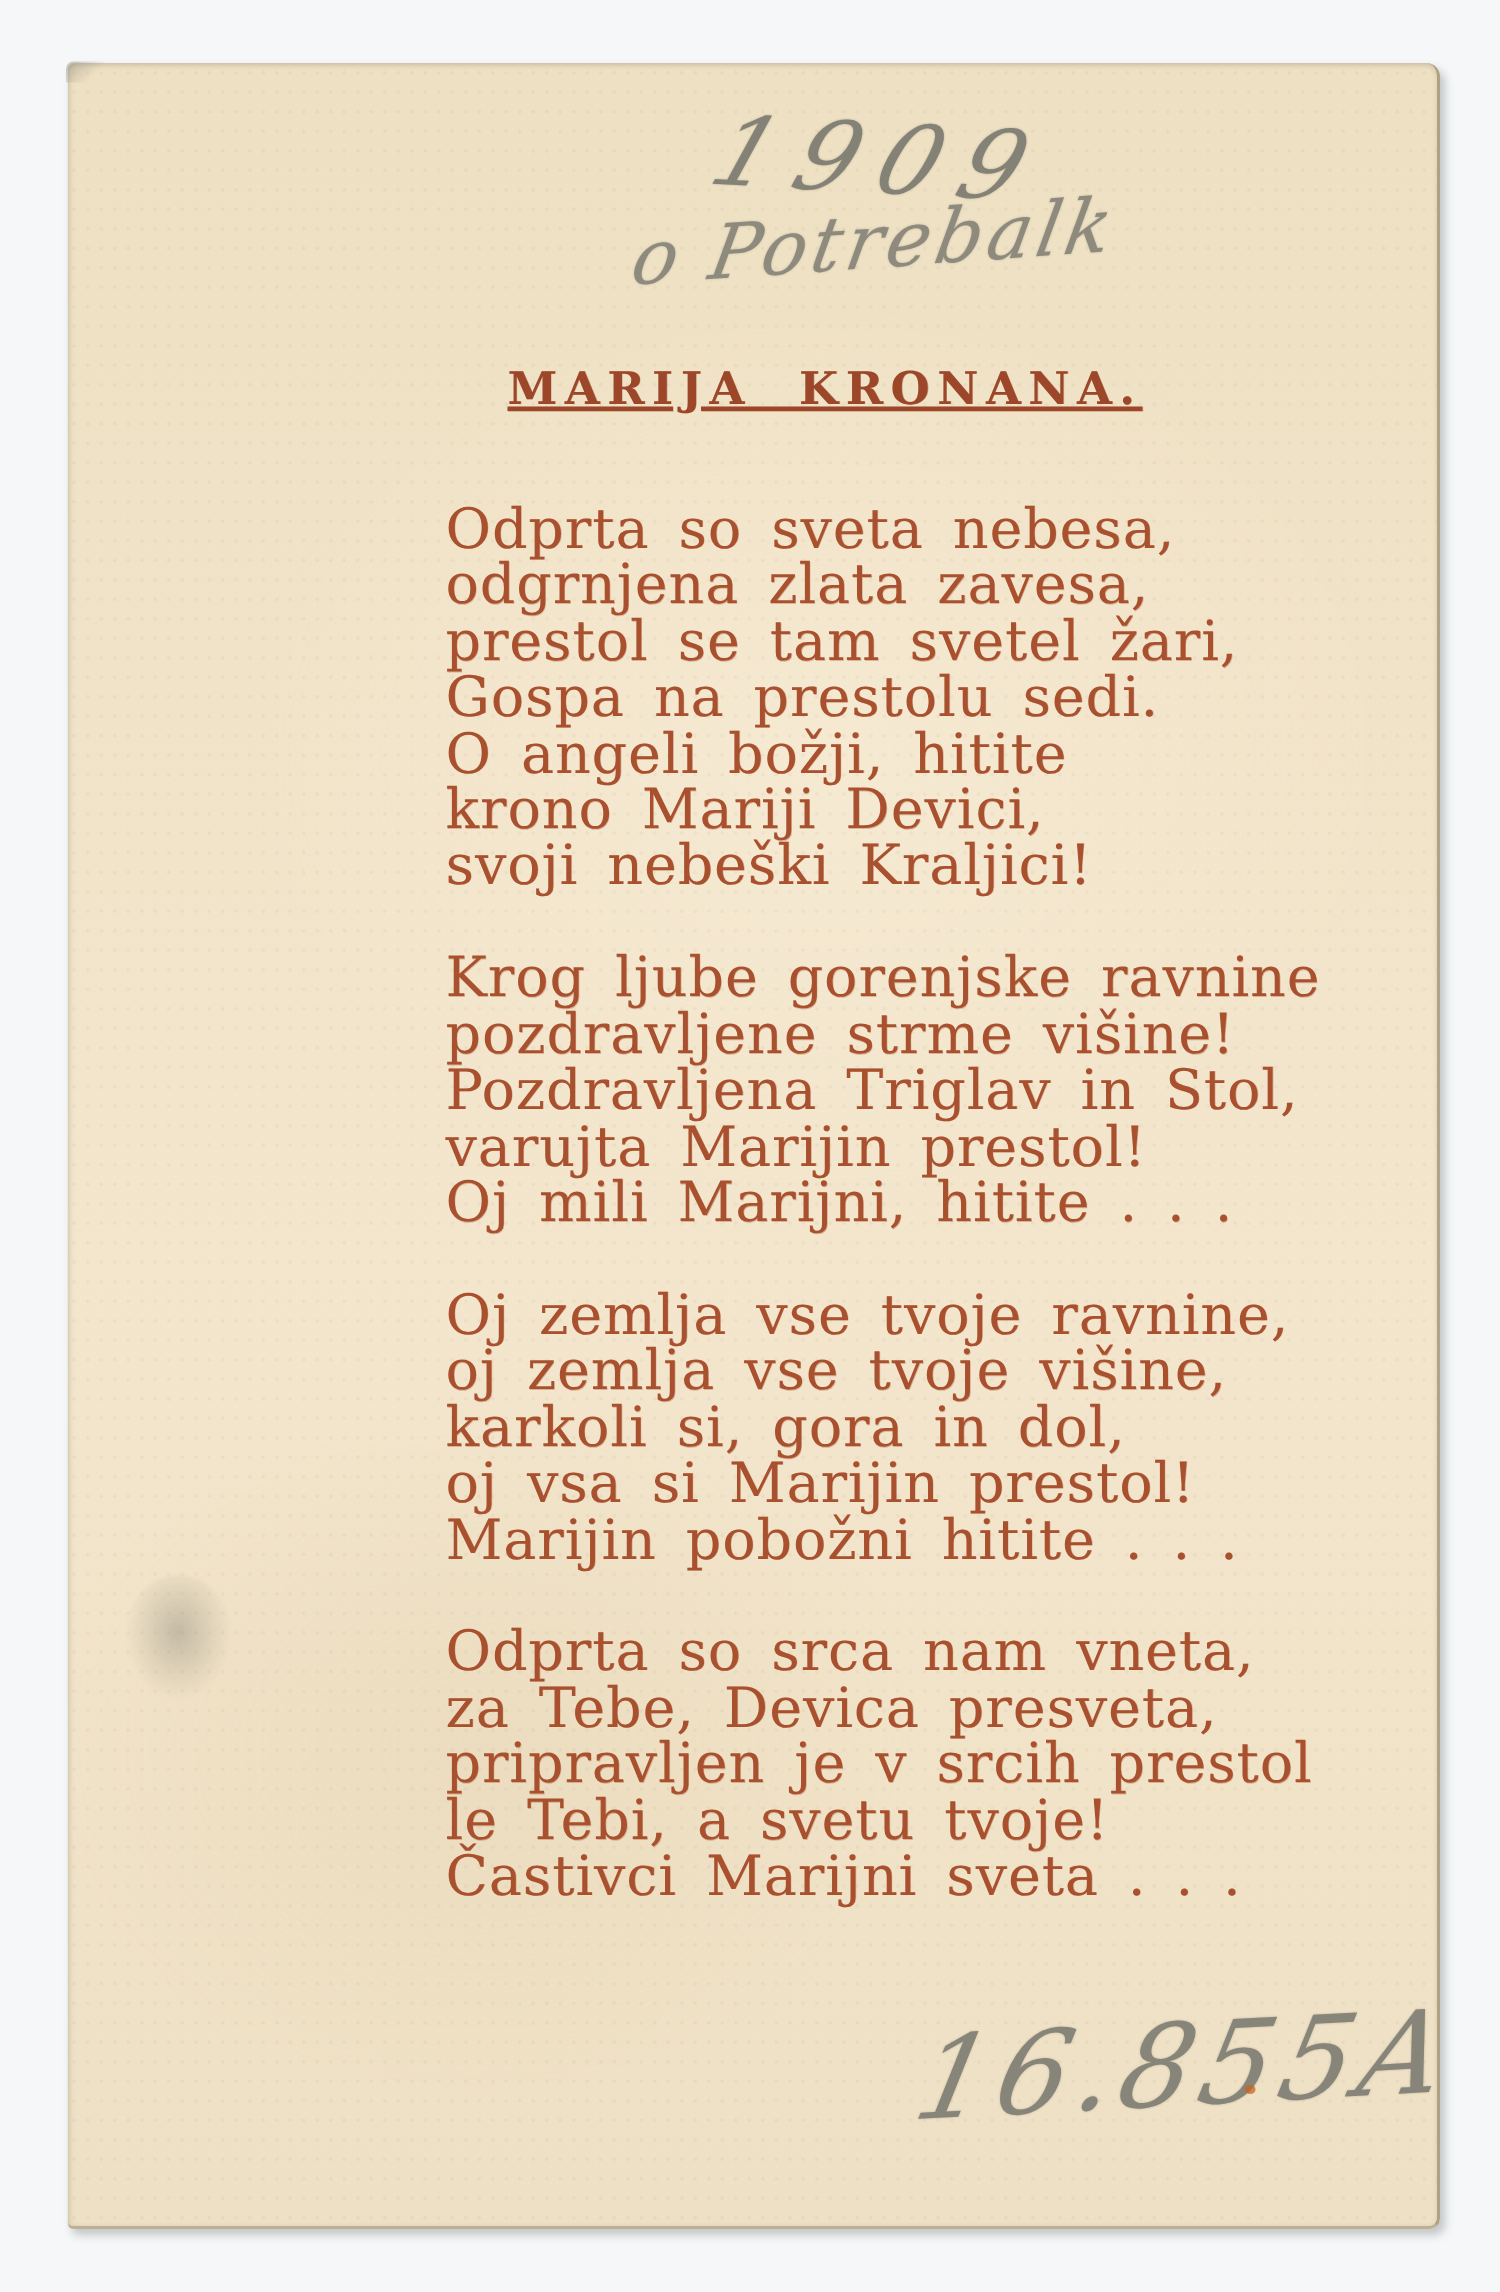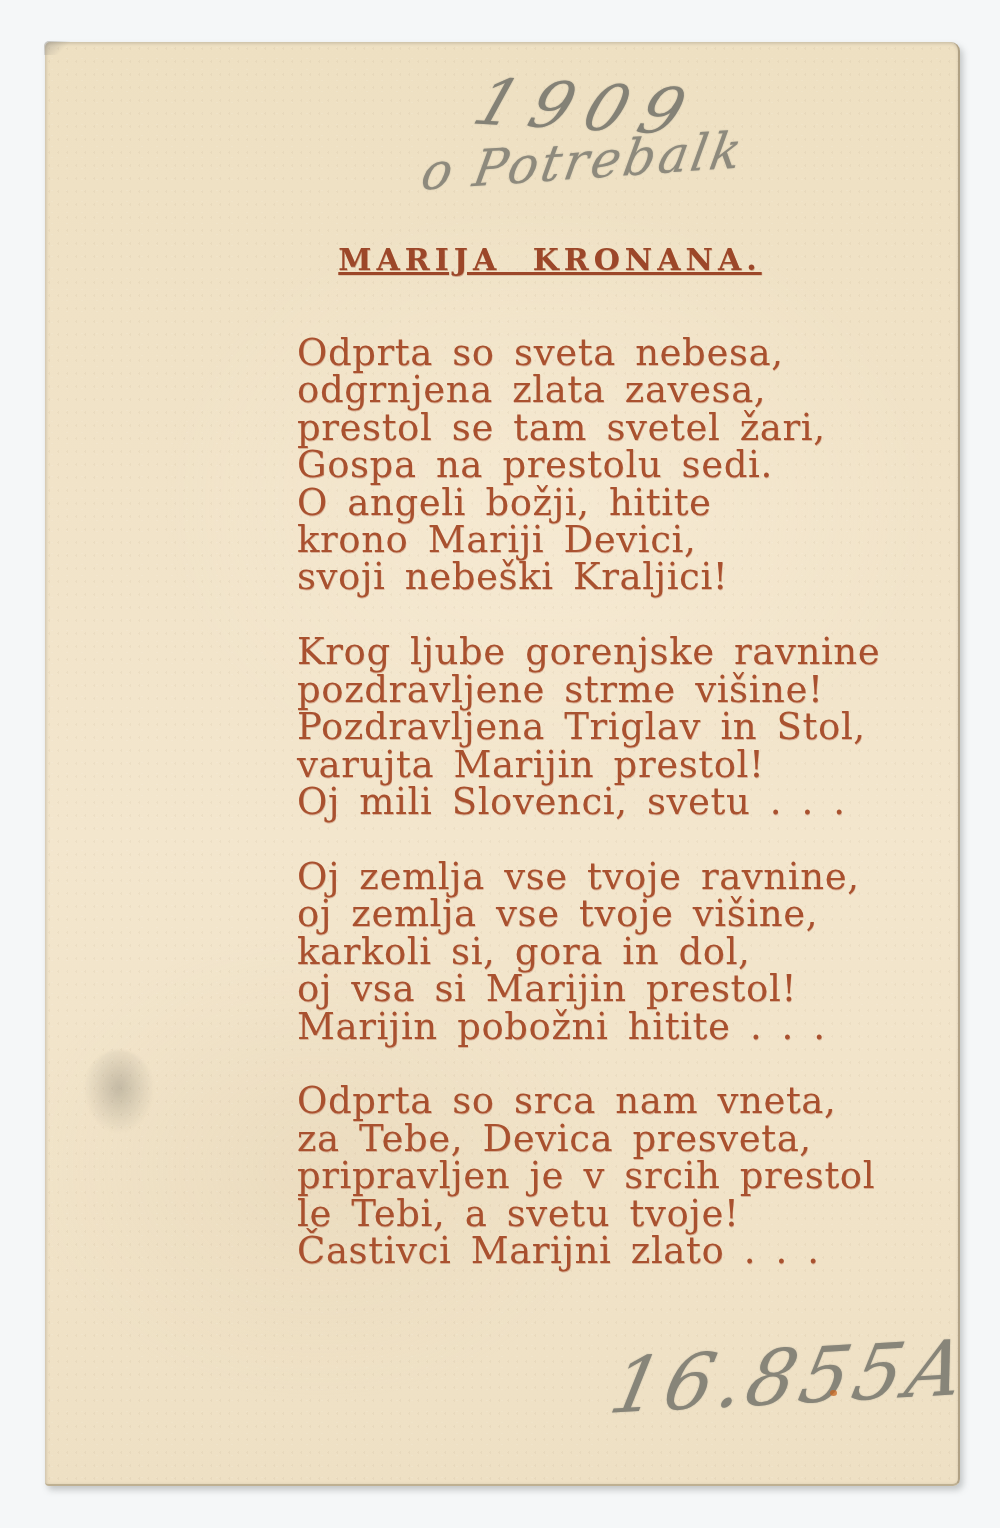--- a/index.html
+++ b/index.html
@@ -116,35 +116,35 @@
         <p>Gospa na prestolu sedi.</p>
         <p>O angeli božji, hitite</p>
         <p>krono Mariji Devici,</p>
         <p>svoji nebeški Kraljici!</p>
       </div>
       <div class="stanza">
         <p>Krog ljube gorenjske ravnine</p>
         <p>pozdravljene strme višine!</p>
         <p>Pozdravljena Triglav in Stol,</p>
         <p>varujta Marijin prestol!</p>
-        <p>Oj mili Slovenci, svetu . . .</p>
+        <p>Oj mili Marijni, hitite . . .</p>
       </div>
       <div class="stanza">
         <p>Oj zemlja vse tvoje ravnine,</p>
         <p>oj zemlja vse tvoje višine,</p>
         <p>karkoli si, gora in dol,</p>
         <p>oj vsa si Marijin prestol!</p>
         <p>Marijin pobožni hitite . . .</p>
       </div>
       <div class="stanza">
         <p>Odprta so srca nam vneta,</p>
         <p>za Tebe, Devica presveta,</p>
         <p>pripravljen je v srcih prestol</p>
         <p>le Tebi, a svetu tvoje!</p>
-        <p>Častivci Marijni zlato . . .</p>
+        <p>Častivci Marijni sveta . . .</p>
       </div>
     </div>
 
     <div class="hand hand-number">16.855A</div>
 
     <div class="smudge"></div>
     <div class="speck"></div>
   </div>
 </div>
 

